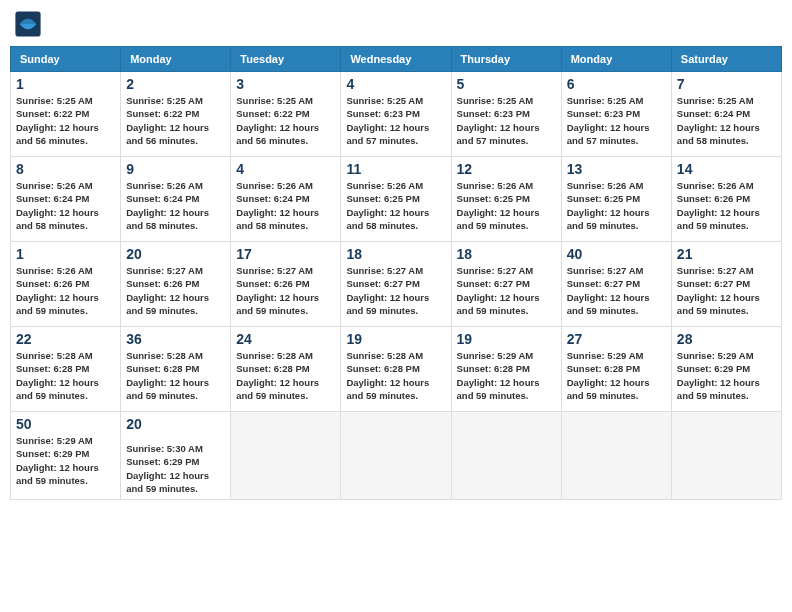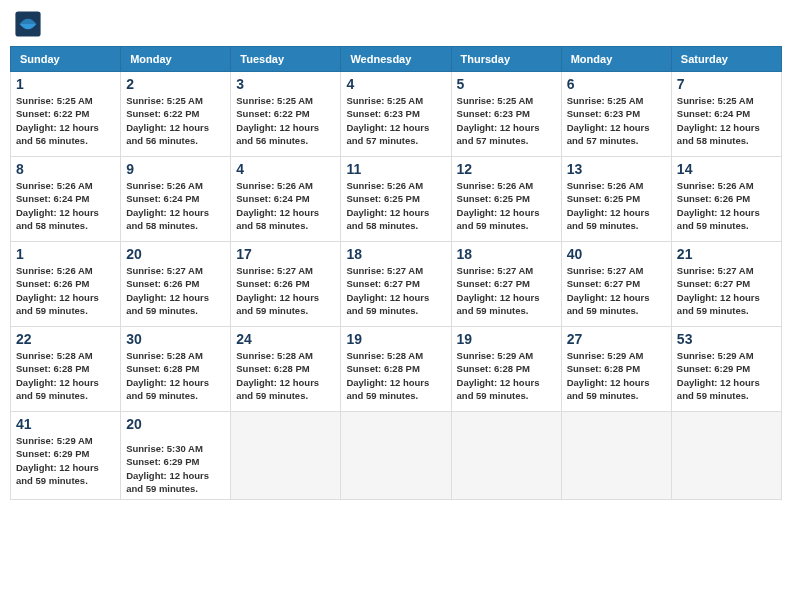--- a/index.html
+++ b/index.html
@@ -276,21 +276,21 @@
       </tr>
       <tr>
         <td>
           <span class="day-number">22</span>
           <div class="day-info" style="white-space: pre-line;">Sunrise: 5:28 AM
 Sunset: 6:28 PM
 Daylight: 12 hours
 and 59 minutes.</div>
         </td>
         <td>
-          <span class="day-number">30</span>
+          <span class="day-number">36</span>
           <div class="day-info" style="white-space: pre-line;">Sunrise: 5:28 AM
 Sunset: 6:28 PM
 Daylight: 12 hours
 and 59 minutes.</div>
         </td>
         <td>
           <span class="day-number">24</span>
           <div class="day-info" style="white-space: pre-line;">Sunrise: 5:28 AM
 Sunset: 6:28 PM
 Daylight: 12 hours
@@ -311,30 +311,30 @@
 and 59 minutes.</div>
         </td>
         <td>
           <span class="day-number">27</span>
           <div class="day-info" style="white-space: pre-line;">Sunrise: 5:29 AM
 Sunset: 6:28 PM
 Daylight: 12 hours
 and 59 minutes.</div>
         </td>
         <td>
-          <span class="day-number">53</span>
+          <span class="day-number">28</span>
           <div class="day-info" style="white-space: pre-line;">Sunrise: 5:29 AM
 Sunset: 6:29 PM
 Daylight: 12 hours
 and 59 minutes.</div>
         </td>
       </tr>
       <tr class="last-row">
         <td>
-          <span class="day-number">41</span>
+          <span class="day-number">50</span>
           <div class="day-info" style="white-space: pre-line;">Sunrise: 5:29 AM
 Sunset: 6:29 PM
 Daylight: 12 hours
 and 59 minutes.</div>
         </td>
         <td>
           <span class="day-number">20</span>
           <div class="day-info" style="white-space: pre-line; margin-top: 10px;">Sunrise: 5:30 AM
 Sunset: 6:29 PM
 Daylight: 12 hours

